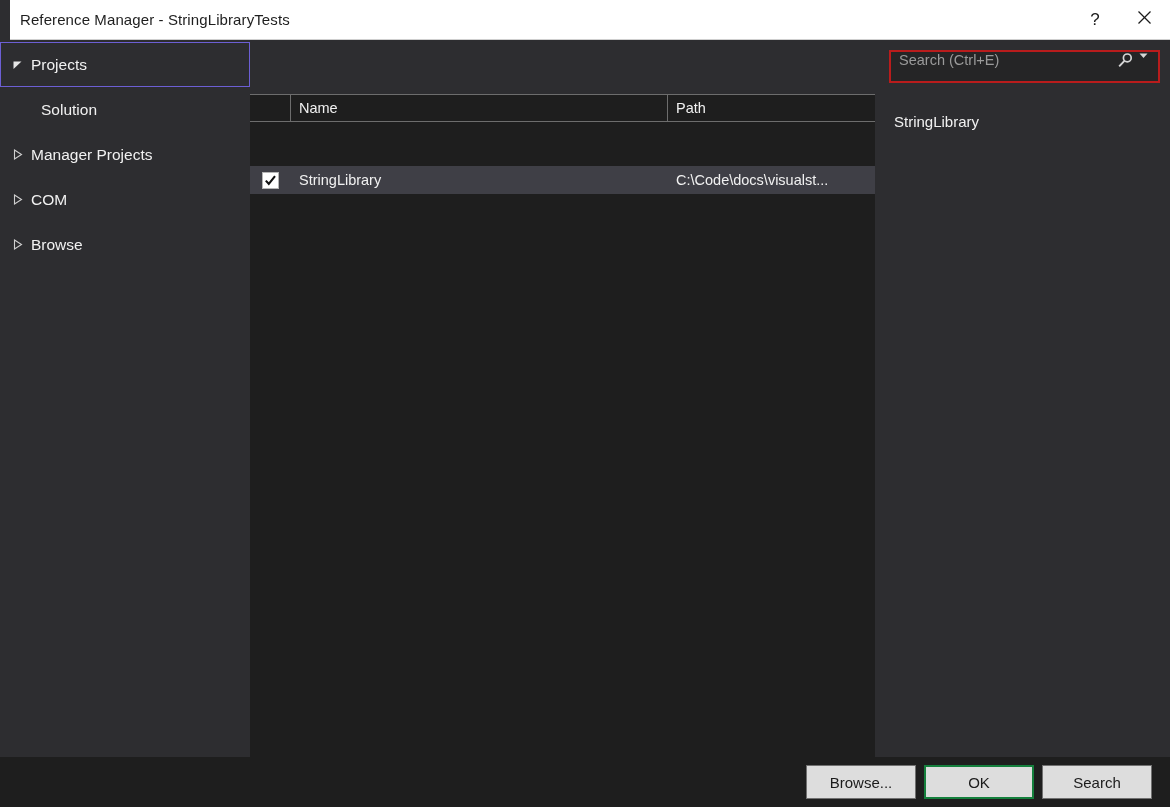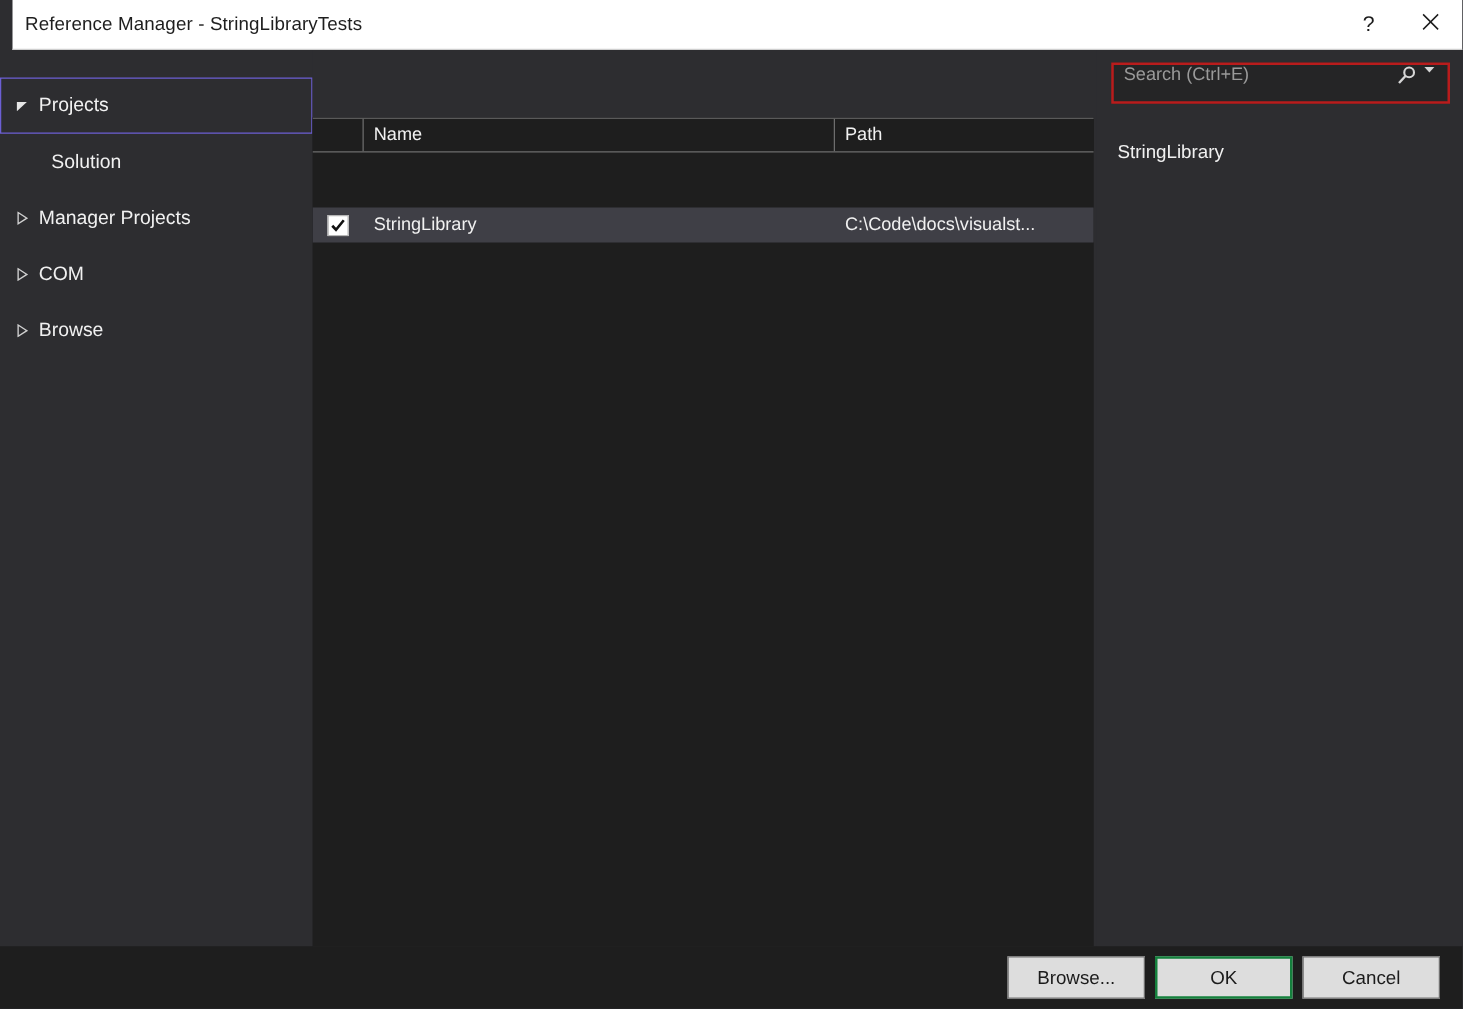--- a/index.html
+++ b/index.html
@@ -67,21 +67,20 @@
     background: #2d2d30;
   }
 
   
   #sidebar {
     width: 250px;
     min-width: 250px;
     background: #2d2d30;
     padding-top: 2px;
     box-sizing: border-box;
-    margin-top: 20px;
   }
   .nav-item {
     height: 45px;
     display: flex;
     align-items: center;
     color: #f1f1f1;
     font-size: 15.5px;
     box-sizing: border-box;
     border: 1px solid transparent;
     cursor: default;
@@ -388,16 +387,16 @@
         <div id="details-name-value">StringLibrary</div>
       </div>
 
     </div>
 
   </div>
 
   <div id="footer">
     <div class="dlg-btn">Browse...</div>
     <div class="dlg-btn default">OK</div>
-    <div class="dlg-btn">Cancel</div>
+    <div class="dlg-btn">Search</div>
   </div>
 
 </div>
 
 </body></html>

